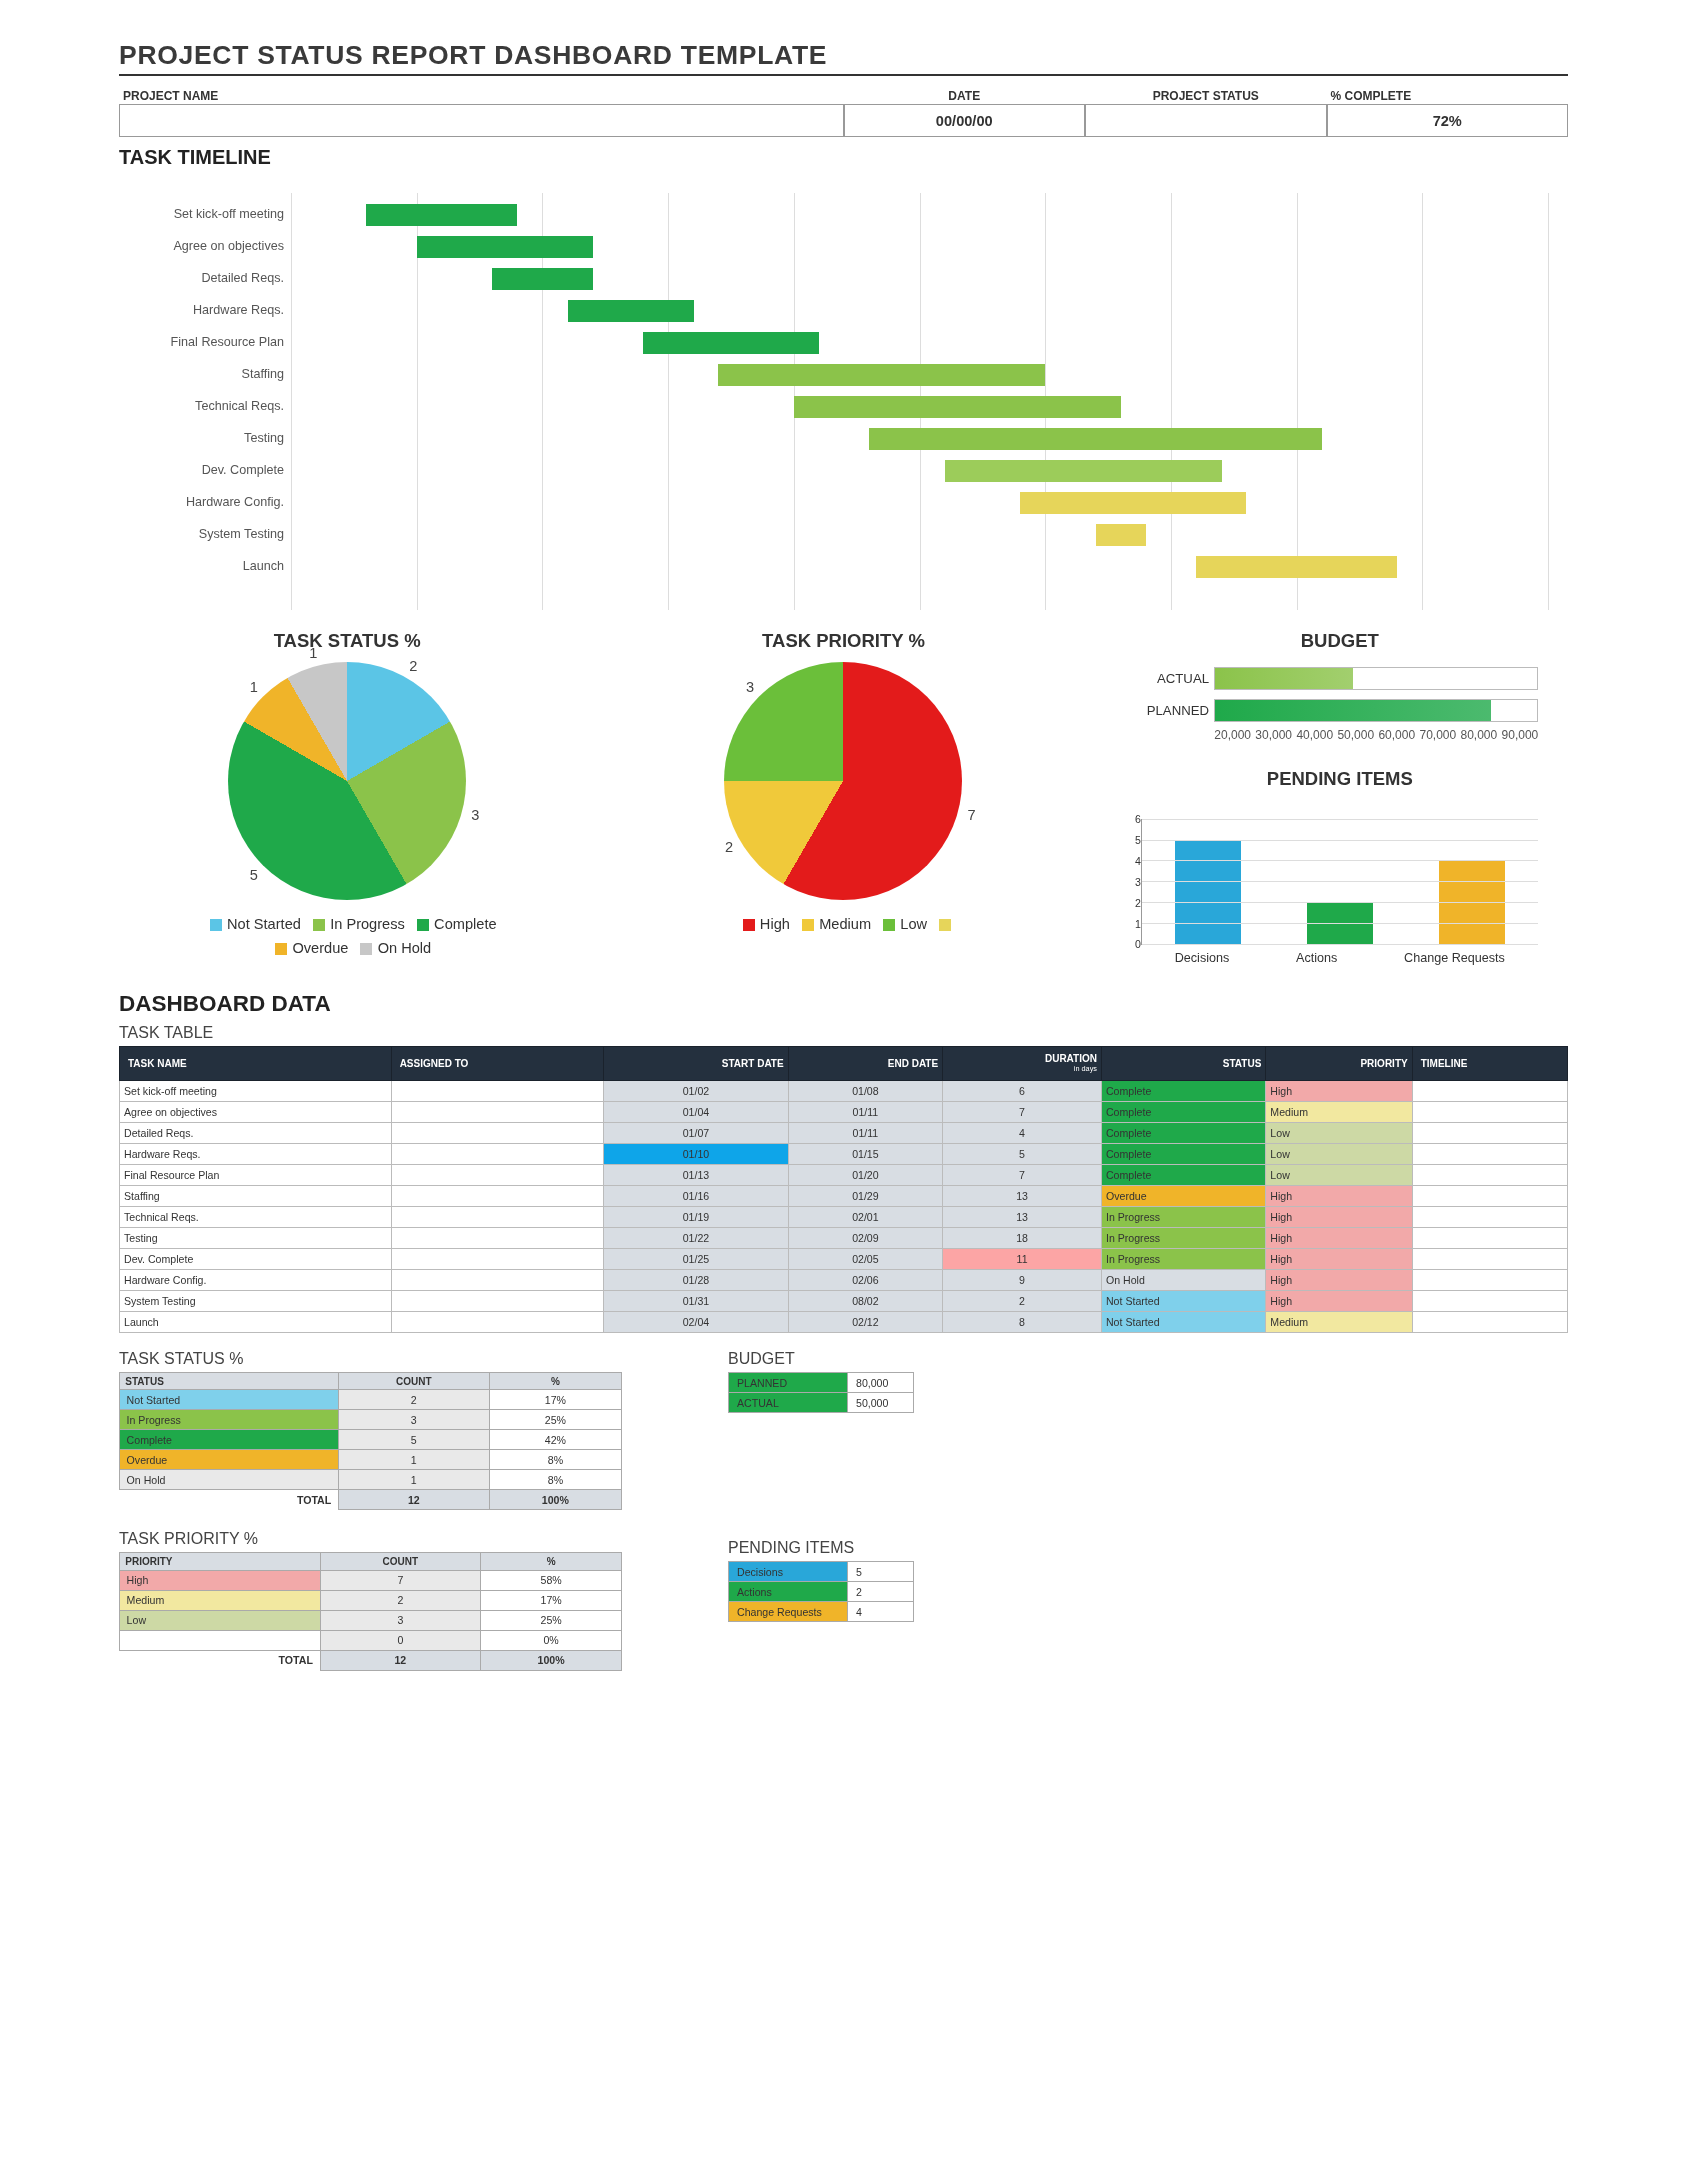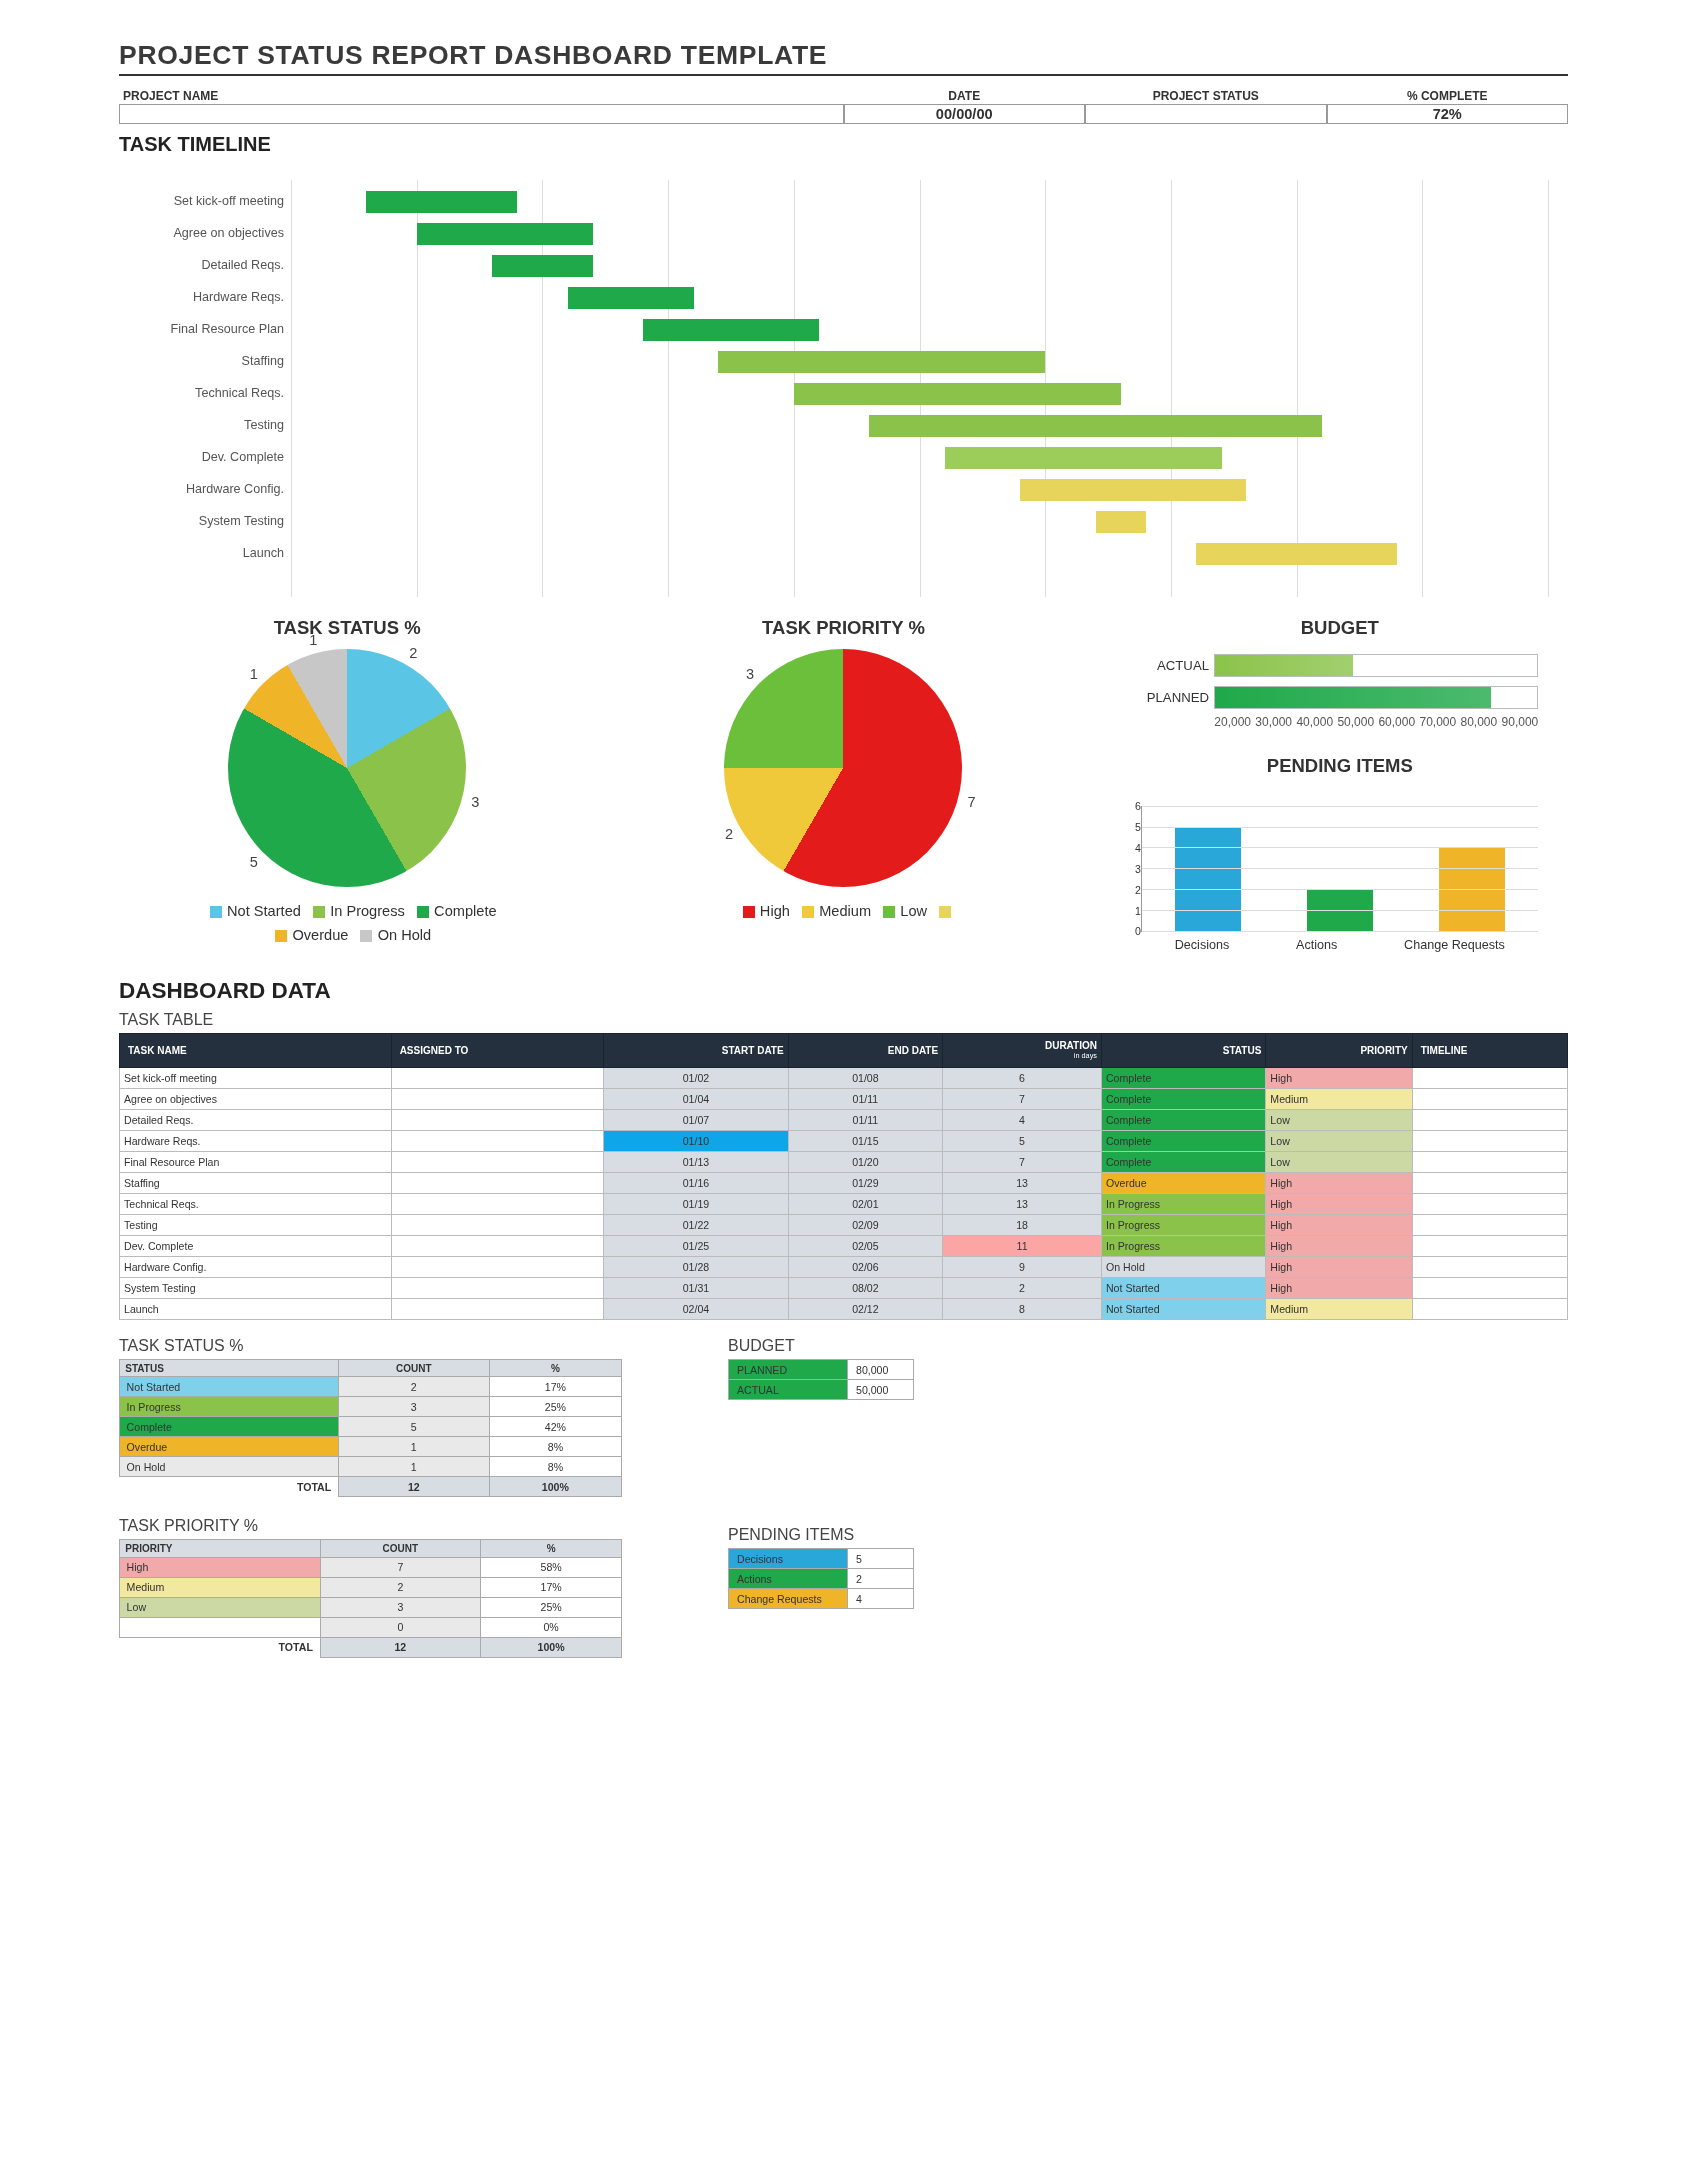--- a/index.html
+++ b/index.html
@@ -2,21 +2,21 @@
 <html style="font-size:10.6px"><head>
 <meta charset="utf-8">
 <style>
 *{box-sizing:border-box;margin:0;padding:0}
 body{width:1687px;height:2183px;background:#fff;font-family:Arial,Helvetica,sans-serif;color:#333;padding:40px 119px;font-size:14.6px}
 h1{font-size:26.5px;font-weight:900;color:#3a3a3a;letter-spacing:0.7px}
 .rule{border-bottom:2px solid #333;margin:2.6px 0 12px}
 .hdr-row{display:flex;gap:0;margin-bottom:6.6px}
 .hdr-cell{display:flex;flex-direction:column}
 .hdr-lbl{font-size:12px;font-weight:700;padding:1.3px 4px}
-.hdr-box{border:0.7px solid #999;padding:6.6px 5.3px;font-size:14.6px;font-weight:700;text-align:center;height:20px;display:flex;align-items:center;justify-content:center;background:#fff}
+.hdr-box{border:0.7px solid #999;padding:6.6px 5.3px;font-size:14.6px;font-weight:700;text-align:center;height:33px;display:flex;align-items:center;justify-content:center;background:#fff}
 .section-title{font-size:20px;font-weight:900;margin:9.3px 0 4px;color:#222}
 .gantt{position:relative;height:437px;margin-left:172px}
 .gantt-dates{display:flex;position:relative;height:20px}
 .gantt-dates div{position:absolute;font-size:12px;color:#555;transform:translateX(-50%)}
 .gantt-grid{position:absolute;top:20px;left:0;right:0;bottom:0}
 .gantt-grid .vline{position:absolute;top:0;bottom:0;width:0.7px;background:#ddd}
 .gantt-rows{position:absolute;top:26.5px;left:0;right:0}
 .gantt-row{position:relative;height:32px}
 .gantt-task-label{position:absolute;left:-179px;width:172px;text-align:right;font-size:12.6px;color:#555;top:6.6px}
 .gantt-bar{position:absolute;top:4px;height:22.5px}
@@ -71,21 +71,21 @@
   </div>
   <div class="hdr-cell" style="flex:1">
     <div class="hdr-lbl" style="text-align:center">DATE</div>
     <div class="hdr-box">00/00/00</div>
   </div>
   <div class="hdr-cell" style="flex:1">
     <div class="hdr-lbl" style="text-align:center">PROJECT STATUS</div>
     <div class="hdr-box"></div>
   </div>
   <div class="hdr-cell" style="flex:1">
-    <div class="hdr-lbl" style="text-align:center">% COMPLETE</div>
+    <div class="hdr-lbl" style="text-align:left">% COMPLETE</div>
     <div class="hdr-box">72%</div>
   </div>
 </div>
 
 <div class="section-title">TASK TIMELINE</div>
 
 <div class="gantt">
   <div class="gantt-grid" id="gantt-grid">
       <div class="vline" style="left: 0px;"></div>
       <div class="vline" style="left: 126px;"></div>

